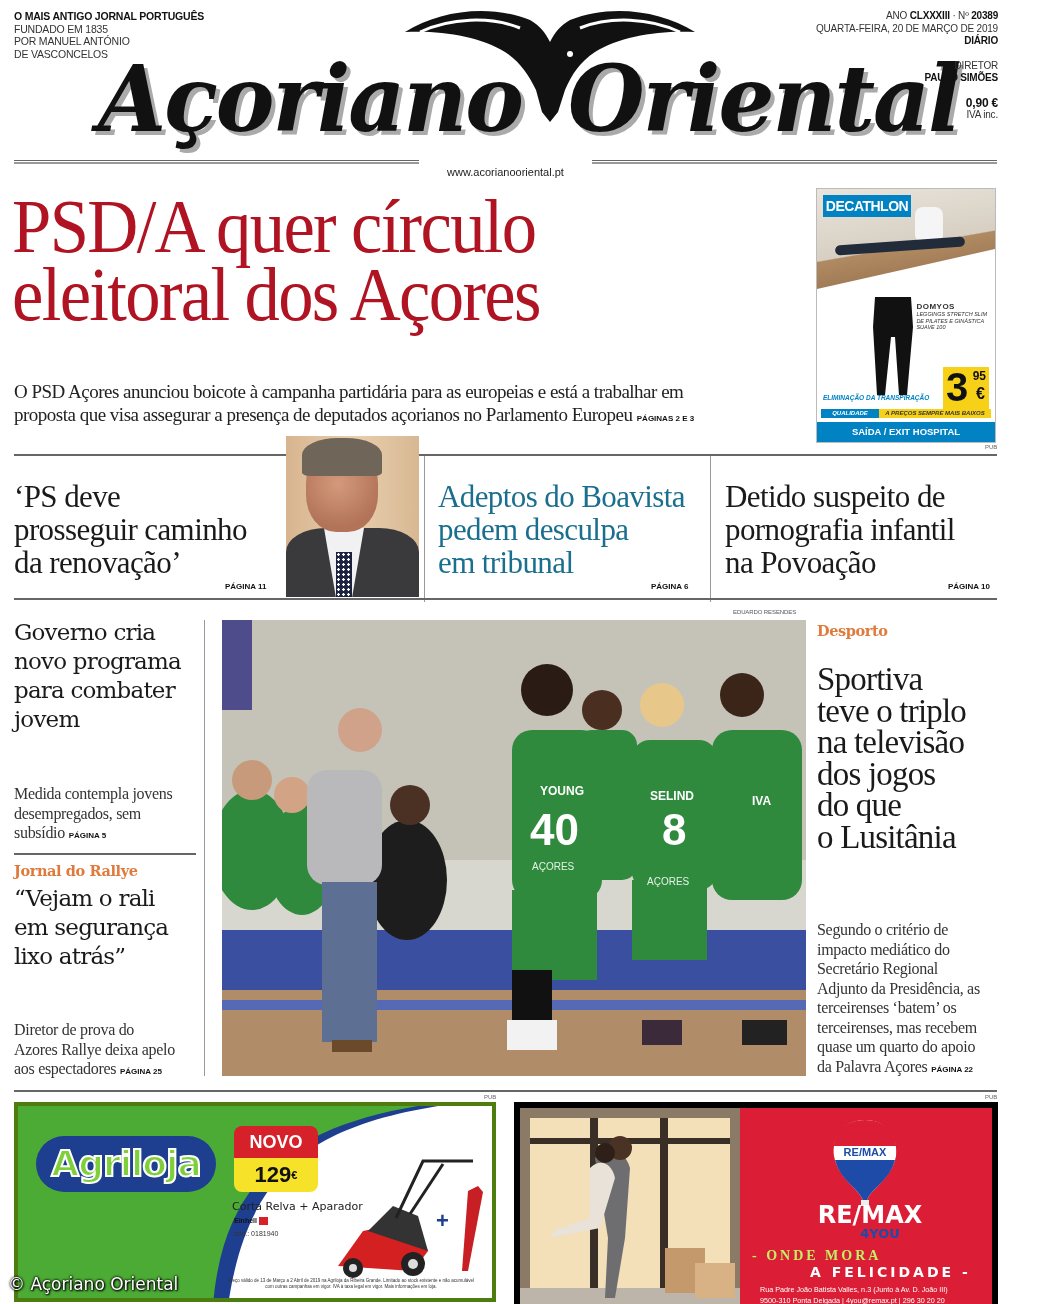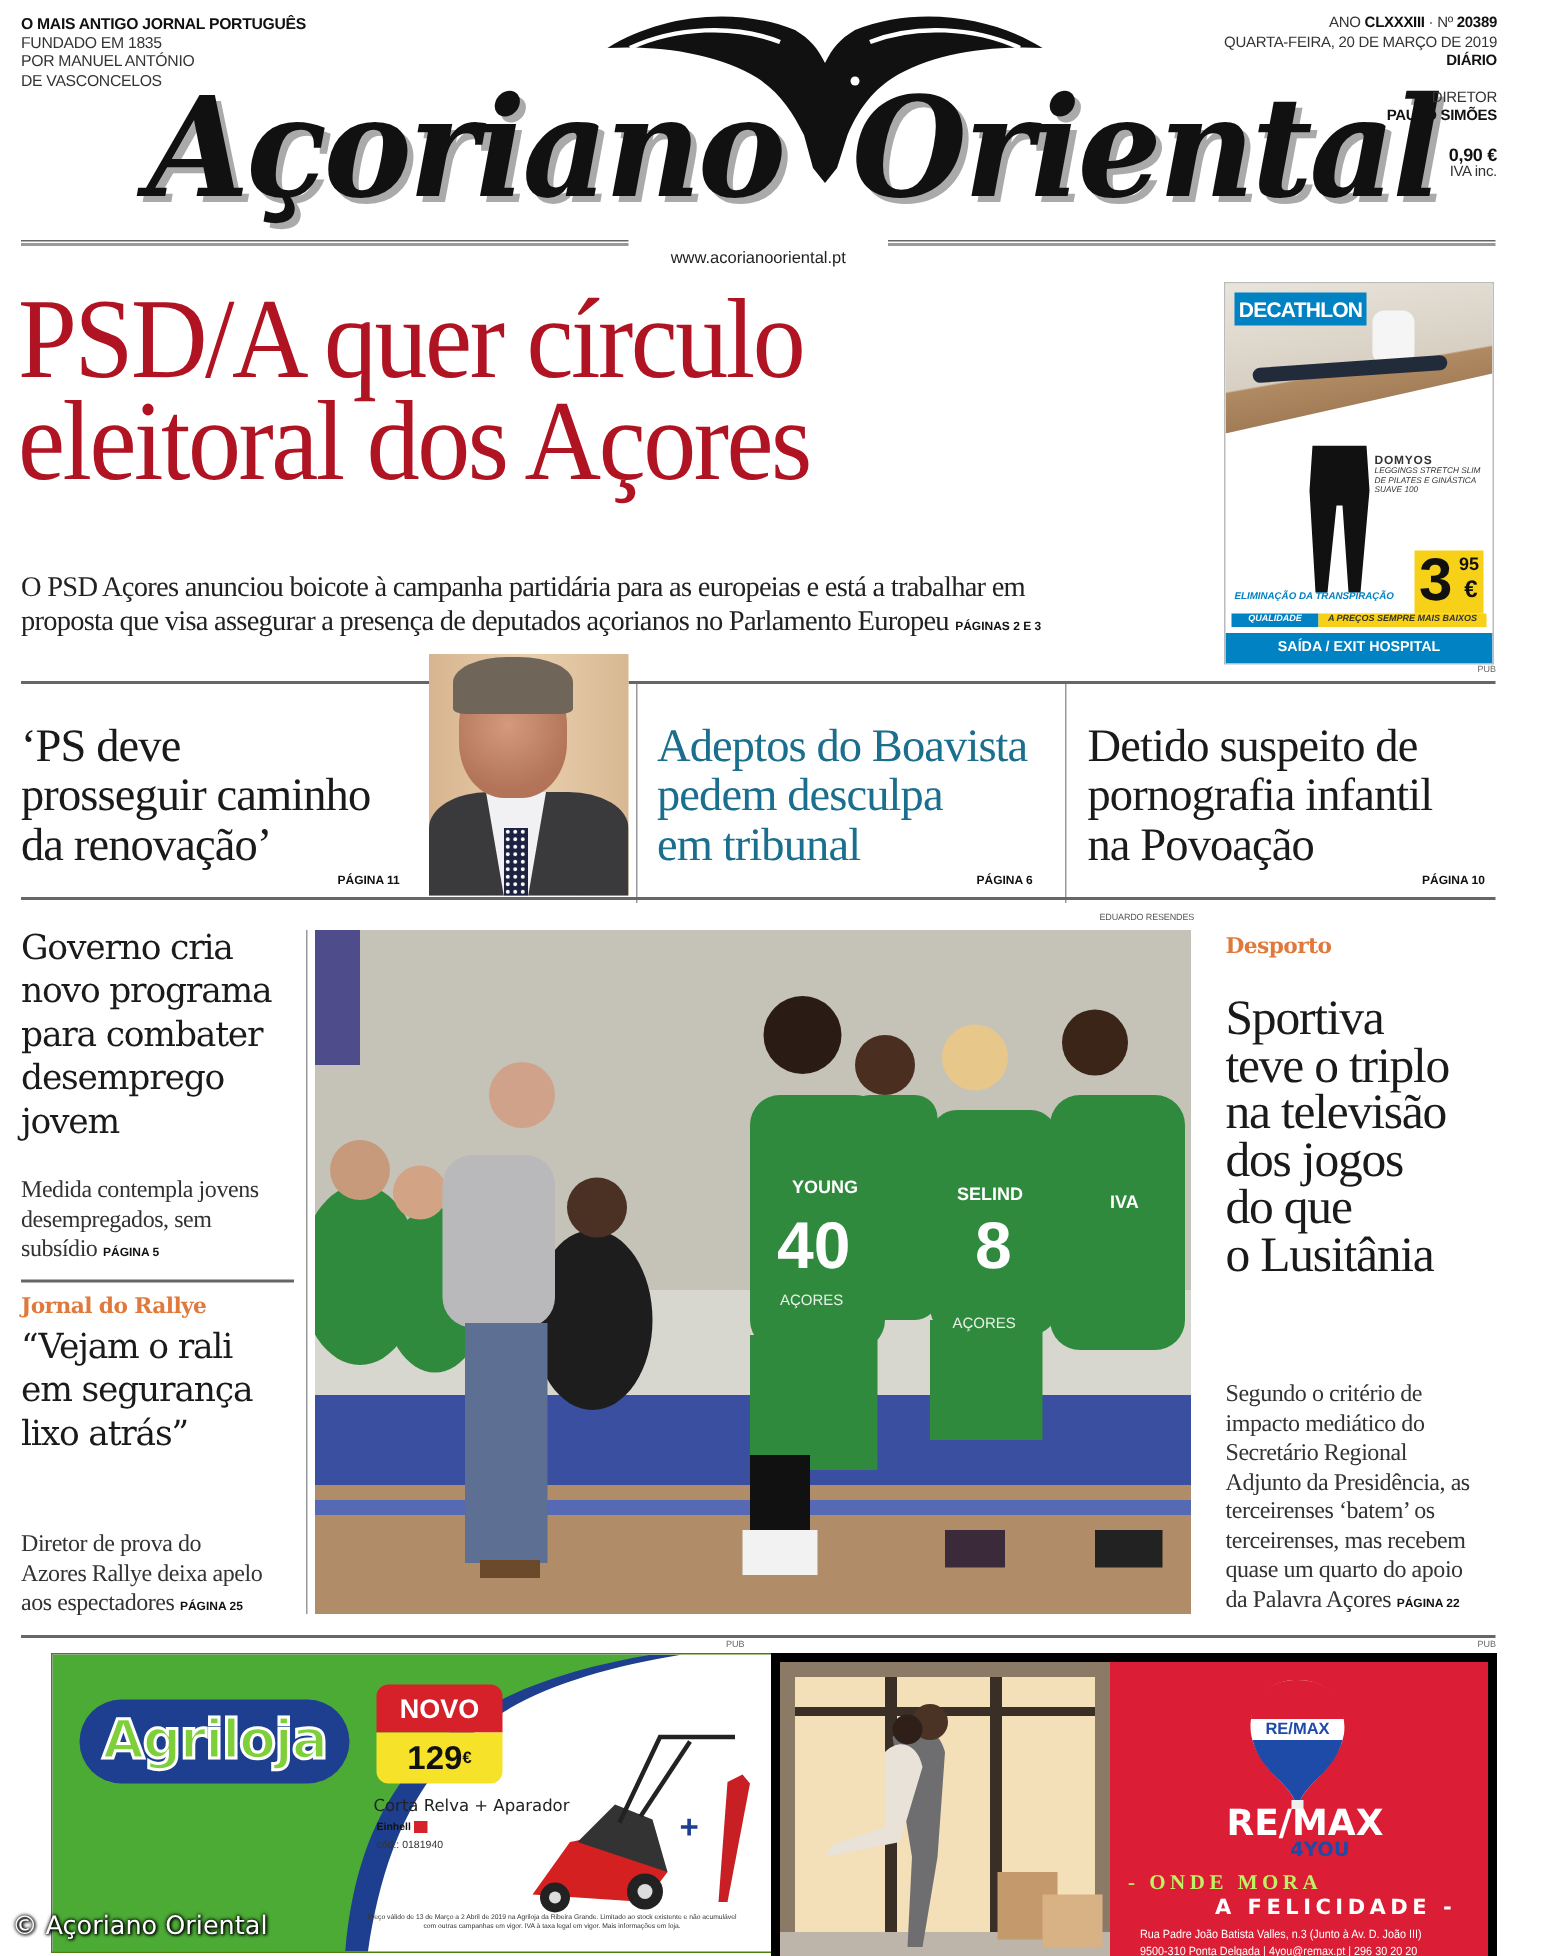--- a/index.html
+++ b/index.html
@@ -63,28 +63,28 @@
   .portrait .suit { position: absolute; left: 0; top: 92px; width: 133px; height: 80px; background: #3a3a3c; border-radius: 30% 30% 0 0; }
   .portrait .shirt { position: absolute; left: 38px; top: 92px; width: 40px; height: 70px; background: #f1f1f3; clip-path: polygon(0 0, 100% 0, 70% 100%, 30% 100%); }
   .portrait .tie { position: absolute; left: 50px; top: 116px; width: 16px; height: 50px; background: radial-gradient(circle, #fff 1px, transparent 1.5px) 0 0/5px 5px, #1c2240; }
 
   
   .h3 { font-family: "DejaVu Serif", serif; font-size: 23px; line-height: 29px; letter-spacing: -0.8px; color: #1a1a1a; }
   .body-sm { font-family: "Liberation Serif", serif; font-size: 16px; line-height: 19.5px; color: #333; letter-spacing: -0.3px; }
   .kicker { font-family: "DejaVu Serif", serif; font-weight: bold; font-size: 14.5px; color: #e07a3c; letter-spacing: -0.4px; }
 
   
-  .bphoto { left: 210px; top: 620px; width: 584px; height: 456px; overflow: hidden; background: #c4c2b7; }
+  .bphoto { left: 222px; top: 620px; width: 584px; height: 456px; overflow: hidden; background: #c4c2b7; }
   .credit { font-family: "Liberation Sans", sans-serif; font-size: 6px; color: #555; letter-spacing: -0.1px; }
 
   
   .h4 { font-family: "Liberation Serif", serif; font-size: 33px; line-height: 31.5px; letter-spacing: -0.8px; color: #1a1a1a; }
 
   
-  .agri { left: 14px; top: 1102px; width: 482px; height: 200px; border: 1px solid #4d7c0f; overflow: hidden; background: #fff; margin-left: 20px; }
+  .agri { left: 14px; top: 1102px; width: 482px; height: 200px; border: 4px solid #4d7c0f; overflow: hidden; background: #fff; }
   .remax { left: 514px; top: 1102px; width: 484px; height: 253px; border: 6px solid #000000; overflow: hidden; background: #db1e35; }
 
   .copyright { left: 8px; top: 1274px; font-family: "DejaVu Sans", sans-serif; font-size: 17px; color: #fff; text-shadow: 0 0 2px #000, 0 0 3px #000, 1px 1px 2px #000; text-align: center; }
 </style>
 </head>
 <body>
 
 <div class="abs mast-left sans">
   <div class="bold">O MAIS ANTIGO JORNAL PORTUGUÊS</div>
   <div>FUNDADO EM 1835</div>
@@ -199,21 +199,20 @@
   <div>na Povoação</div>
 </div>
 <div class="abs pg" style="left:948px;top:582px;">PÁGINA 10</div>
 
 <div class="abs hr" style="left:14px;top:598px;width:983px;"></div>
 
 <div class="abs h3" style="left:14px;top:618px;width:195px;">
   <div>Governo cria</div>
   <div>novo programa</div>
   <div>para combater</div>
-  <div>desemprego</div>
   <div>jovem</div>
 </div>
 <div class="abs body-sm" style="left:14px;top:784px;width:195px;">
   <div>Medida contempla jovens</div>
   <div>desempregados, sem</div>
   <div><span>subsídio</span> <span class="pg">PÁGINA 5</span></div>
 </div>
 
 <div class="abs hr" style="left:14px;top:853px;width:182px;"></div>
 

